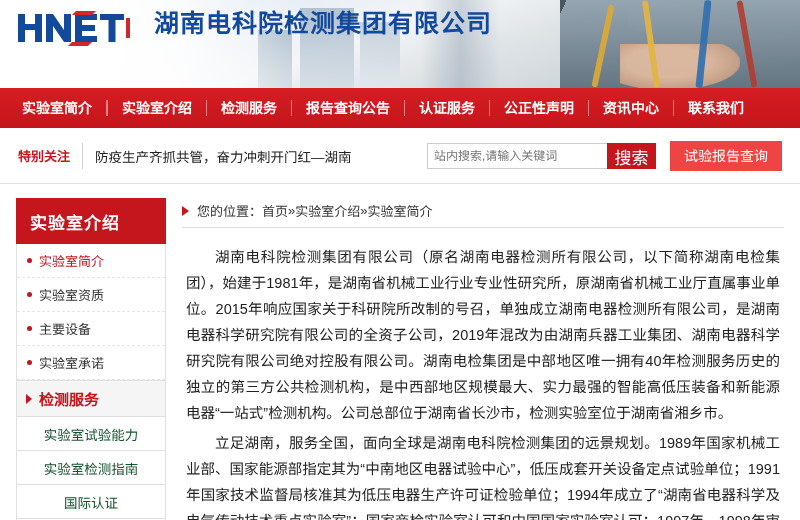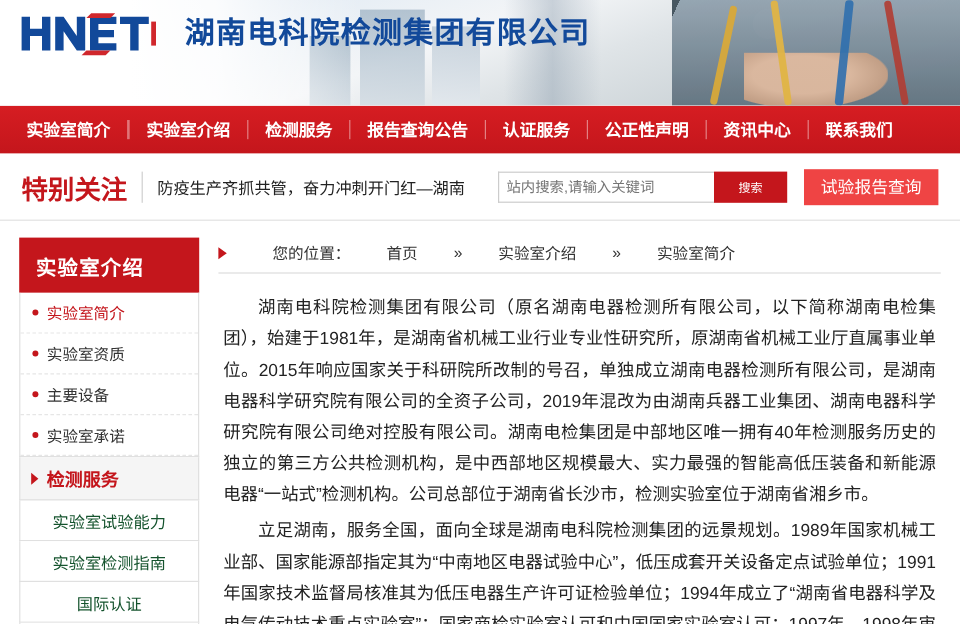--- a/index.html
+++ b/index.html
@@ -56,21 +56,21 @@
   .pb-wire-r { left: 744px; top: 0px; width: 6px; height: 88px;
     background: #b13c32; transform: rotate(-10deg); border-radius: 3px; opacity:.9;}
   .pb-hand { left: 620px; top: 44px; width: 120px; height: 46px;
     background: radial-gradient(ellipse at 40% 40%, #e5bda0 0 40%, #caa184 70%, rgba(0,0,0,0) 72%);
     opacity:.9;}
   .header-fade {
     position:absolute; left:0; top:0; width:300px; height:88px;
     background: linear-gradient(90deg, #ffffff 0%, #ffffff 36%, rgba(255,255,255,0.88) 60%, rgba(255,255,255,0) 100%);
   }
 
-  .logo-wrap { position:absolute; left: 16px; top: 8px; display:flex; align-items:center; }
+  .logo-wrap { position:absolute; left: 16px; top: 8px; display:flex; align-items:flex-start; }
   .logo-mark { width: 126px; height: 40px; position: relative; }
   .logo-text-block { margin-left: 12px; }
   .brand-cn {
     font-size: 25px; font-weight: bold; color: #12499a;
     letter-spacing: 1px; line-height: 30px; white-space: nowrap;
   }
   .brand-en {
     font-size: 10.5px; color: #15509f; letter-spacing: .4px;
     line-height: 14px; white-space: nowrap;
   }
@@ -99,21 +99,21 @@
 
   
   .notice {
     width: 800px; height: 56px;
     background: #ffffff;
     display: flex; align-items: center;
     padding: 0 18px;
     border-bottom: 1px solid #e2e2e2;
   }
   .notice-label {
-    color: #c4161c; font-size: 22px; font-weight: bold;
+    color: #c4161c; font-size: 13px; font-weight: bold;
     white-space: nowrap;
   }
   .notice-divider {
     width: 1px; height: 26px; background: #cfcfcf;
     margin: 0 12px;
   }
   .notice-text {
     color: #222222; font-size: 13.5px; white-space: nowrap;
   }
   .notice-spacer { flex: 1; }
@@ -121,23 +121,23 @@
     display: flex; align-items: center; height: 26px; justify-content: center;
   }
   .search-input {
     width: 180px; height: 26px;
     border: 1px solid #cccccc; border-right: none;
     font-size: 12px; color: #999999;
     padding: 0 6px; outline: none;
     background: #ffffff;
   }
   .search-btn {
-    width: 61px; height: 26px;
+    width: 49px; height: 26px;
     background: #c4161c; color: #ffffff;
-    border: none; font-size: 10px; cursor: pointer;
+    border: none; font-size: 17px; cursor: pointer;
     font-family: "Liberation Sans", sans-serif;
   }
   .report-btn {
     margin-left: 14px;
     height: 30px; padding: 0 14px;
     background: #ef4444; color: #ffffff;
     border: none; font-size: 14px; cursor: pointer;
     line-height: 30px;
     font-family: "Liberation Sans", sans-serif;
   }
@@ -211,21 +211,20 @@
   }
 
   
   .main { flex: 1; min-width: 0; }
   .crumb {
     display: flex; align-items: center;
     height: 30px;
     font-size: 13px; color: #333333;
     border-bottom: 1px solid #dddddd;
     padding-bottom: 4px;
-    gap: 30px;
   }
   .crumb .tri {
     width: 0; height: 0;
     border-left: 7px solid #c4161c;
     border-top: 5px solid transparent;
     border-bottom: 5px solid transparent;
     margin-right: 8px;
   }
   .crumb a { color: #333333; text-decoration: none; }
   .article {

